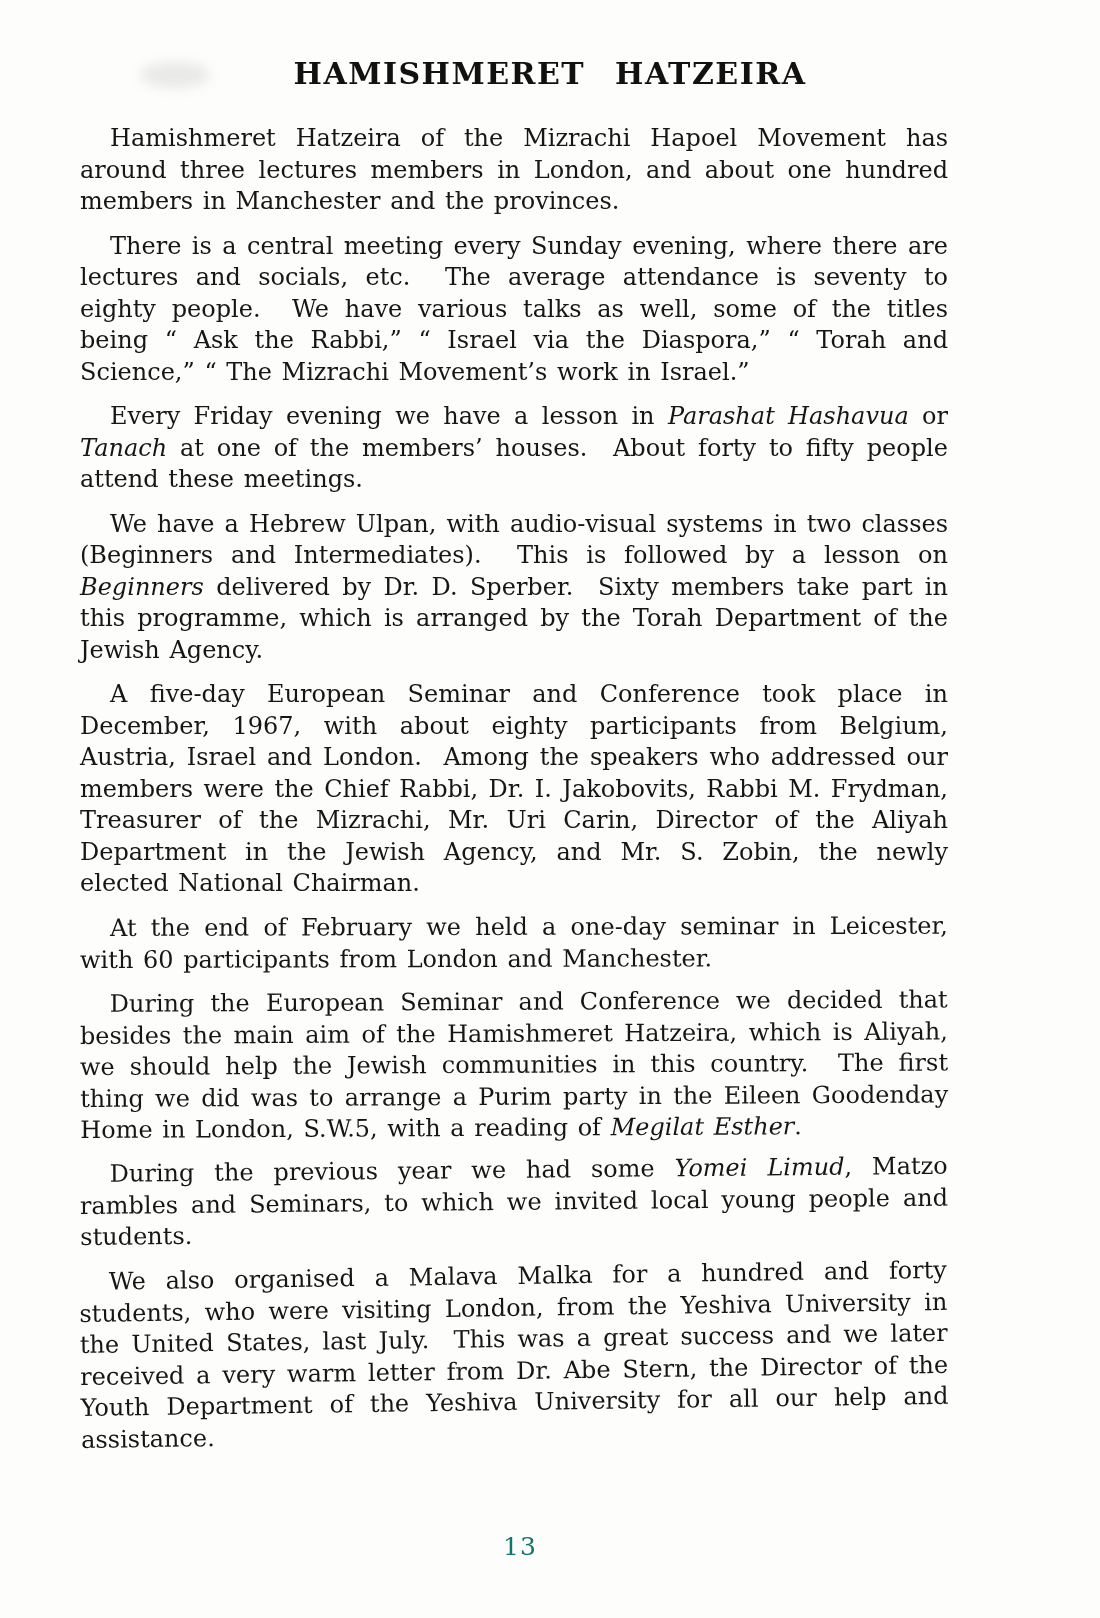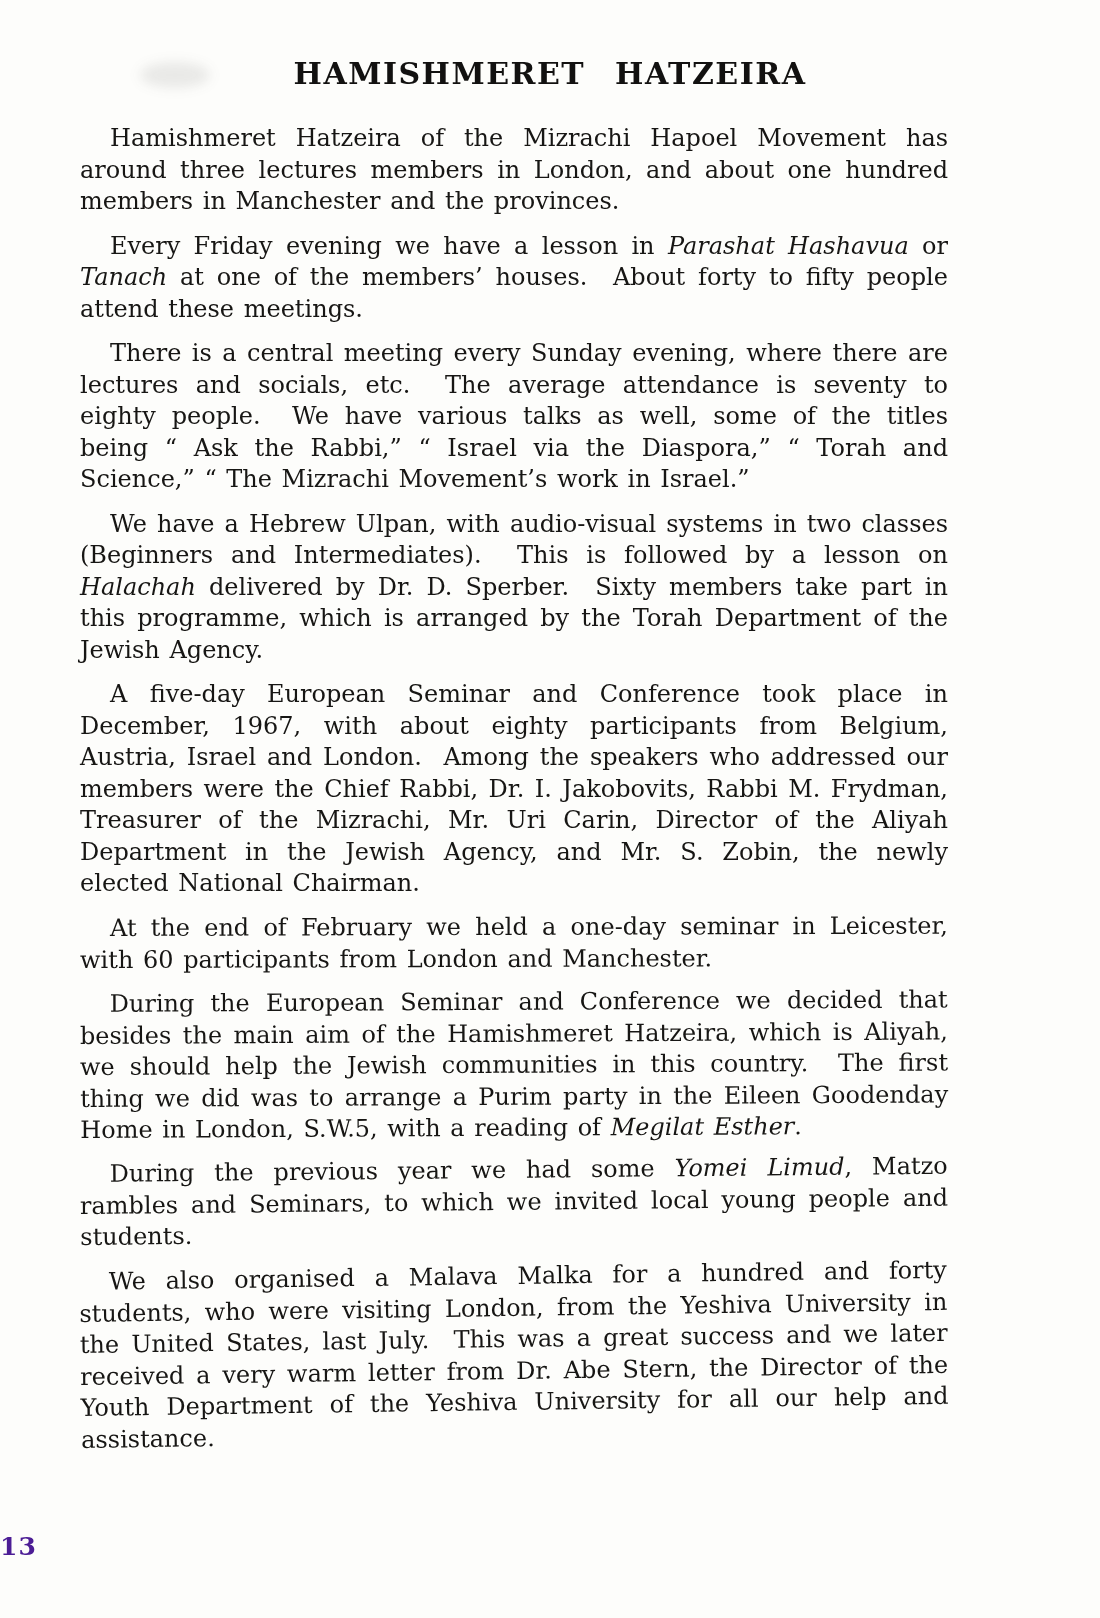--- a/index.html
+++ b/index.html
@@ -58,38 +58,38 @@
   .doc-body p:nth-of-type(6)  { transform: rotate(-0.15deg); }
   .doc-body p:nth-of-type(7)  { transform: rotate(-0.3deg); }
   .doc-body p:nth-of-type(8)  { transform: rotate(-0.55deg); }
   .doc-body p:nth-of-type(9)  { transform: rotate(-0.8deg); }
   .doc-body p:nth-of-type(10) { transform: rotate(-1.1deg); }
   .page-number {
     position: absolute;
     top: 1532px;
     left: 0;
     width: 1040px;
-    text-align: left;
+    text-align: center;
     font-size: 25px;
-    font-weight: bold;
+    font-weight: normal;
     letter-spacing: 1px;
-    color: #4c1d95;
+    color: #0f766e;
   }
 </style>
 </head>
 <body>
 
 <div class="page">
   <div class="smudge"></div>
   <h1 class="title">HAMISHMERET HATZEIRA</h1>
   <div class="doc-body">
       <p><span>Hamishmeret Hatzeira of the Mizrachi Hapoel Movement has around three lectures members in London, and about one hundred members in Manchester and the provinces.</span></p>
+      <p><span>There is a central meeting every Sunday evening, where there are lectures and socials, etc.&nbsp; The average attendance is seventy to eighty people.&nbsp; We have various talks as well, some of the titles being “ Ask the Rabbi,” “ Israel via the Diaspora,” “ Torah and Science,” “ The Mizrachi Movement’s work in Israel.”</span></p>
       <p><span>Every Friday evening we have a lesson in </span><em>Parashat Hashavua</em><span> or </span><em>Tanach</em><span> at one of the members’ houses.&nbsp; About forty to fifty people attend these meetings.</span></p>
-      <p><span>There is a central meeting every Sunday evening, where there are lectures and socials, etc.&nbsp; The average attendance is seventy to eighty people.&nbsp; We have various talks as well, some of the titles being “ Ask the Rabbi,” “ Israel via the Diaspora,” “ Torah and Science,” “ The Mizrachi Movement’s work in Israel.”</span></p>
-      <p><span>We have a Hebrew Ulpan, with audio-visual systems in two classes (Beginners and Intermediates).&nbsp; This is followed by a lesson on </span><em>Halachah</em><span> delivered by Dr. D. Sperber.&nbsp; Sixty members take part in this programme, which is arranged by the Torah Department of the Jewish Agency.</span></p>
+      <p><span>We have a Hebrew Ulpan, with audio-visual systems in two classes (Beginners and Intermediates).&nbsp; This is followed by a lesson on </span><em>Beginners</em><span> delivered by Dr. D. Sperber.&nbsp; Sixty members take part in this programme, which is arranged by the Torah Department of the Jewish Agency.</span></p>
       <p><span>A five-day European Seminar and Conference took place in December, 1967, with about eighty participants from Belgium, Austria, Israel and London.&nbsp; Among the speakers who addressed our members were the Chief Rabbi, Dr. I. Jakobovits, Rabbi M. Frydman, Treasurer of the Mizrachi, Mr. Uri Carin, Director of the Aliyah Department in the Jewish Agency, and Mr. S. Zobin, the newly elected National Chairman.</span></p>
       <p><span>At the end of February we held a one-day seminar in Leicester, with 60 participants from London and Manchester.</span></p>
       <p><span>During the European Seminar and Conference we decided that besides the main aim of the Hamishmeret Hatzeira, which is Aliyah, we should help the Jewish communities in this country.&nbsp; The first thing we did was to arrange a Purim party in the Eileen Goodenday Home in London, S.W.5, with a reading of </span><em>Megilat Esther</em><span>.</span></p>
       <p><span>During the previous year we had some </span><em>Yomei Limud</em><span>, Matzo rambles and Seminars, to which we invited local young people and students.</span></p>
       <p><span>We also organised a Malava Malka for a hundred and forty students, who were visiting London, from the Yeshiva University in the United States, last July.&nbsp; This was a great success and we later received a very warm letter from Dr. Abe Stern, the Director of the Youth Department of the Yeshiva University for all our help and assistance.</span></p>
     </div>
   <div class="page-number">13</div>
 </div>
 
 </body></html>

